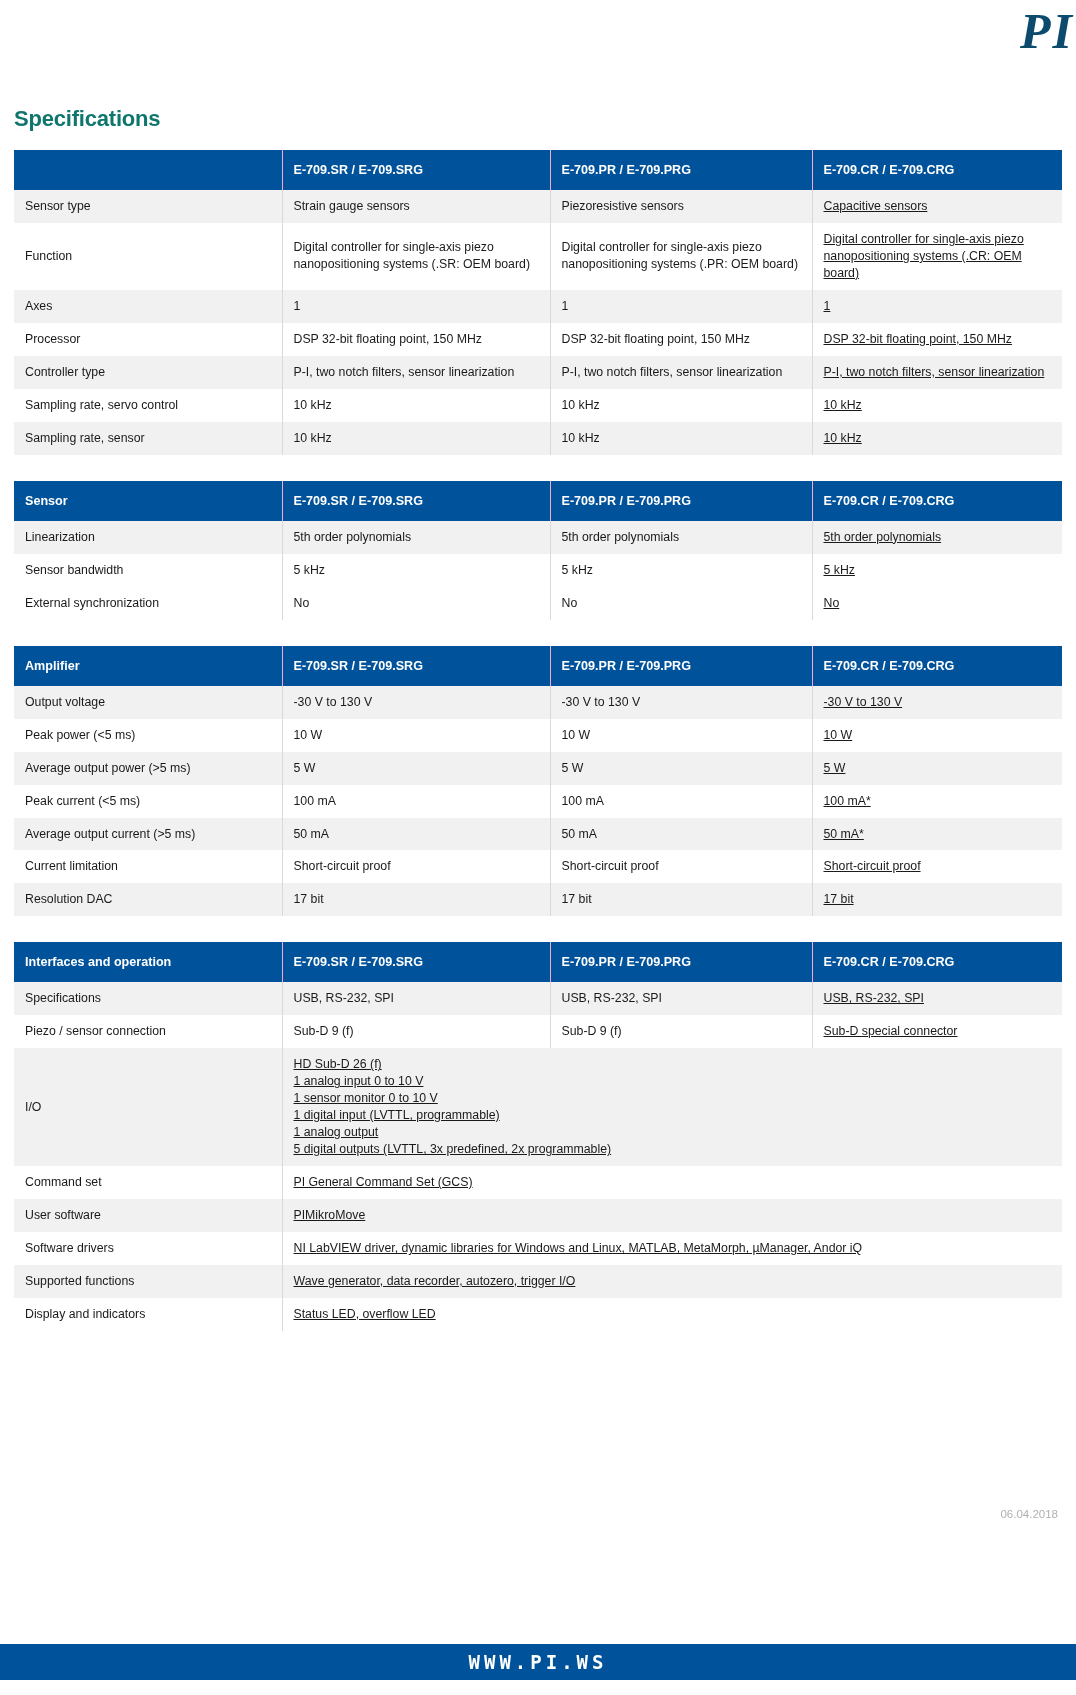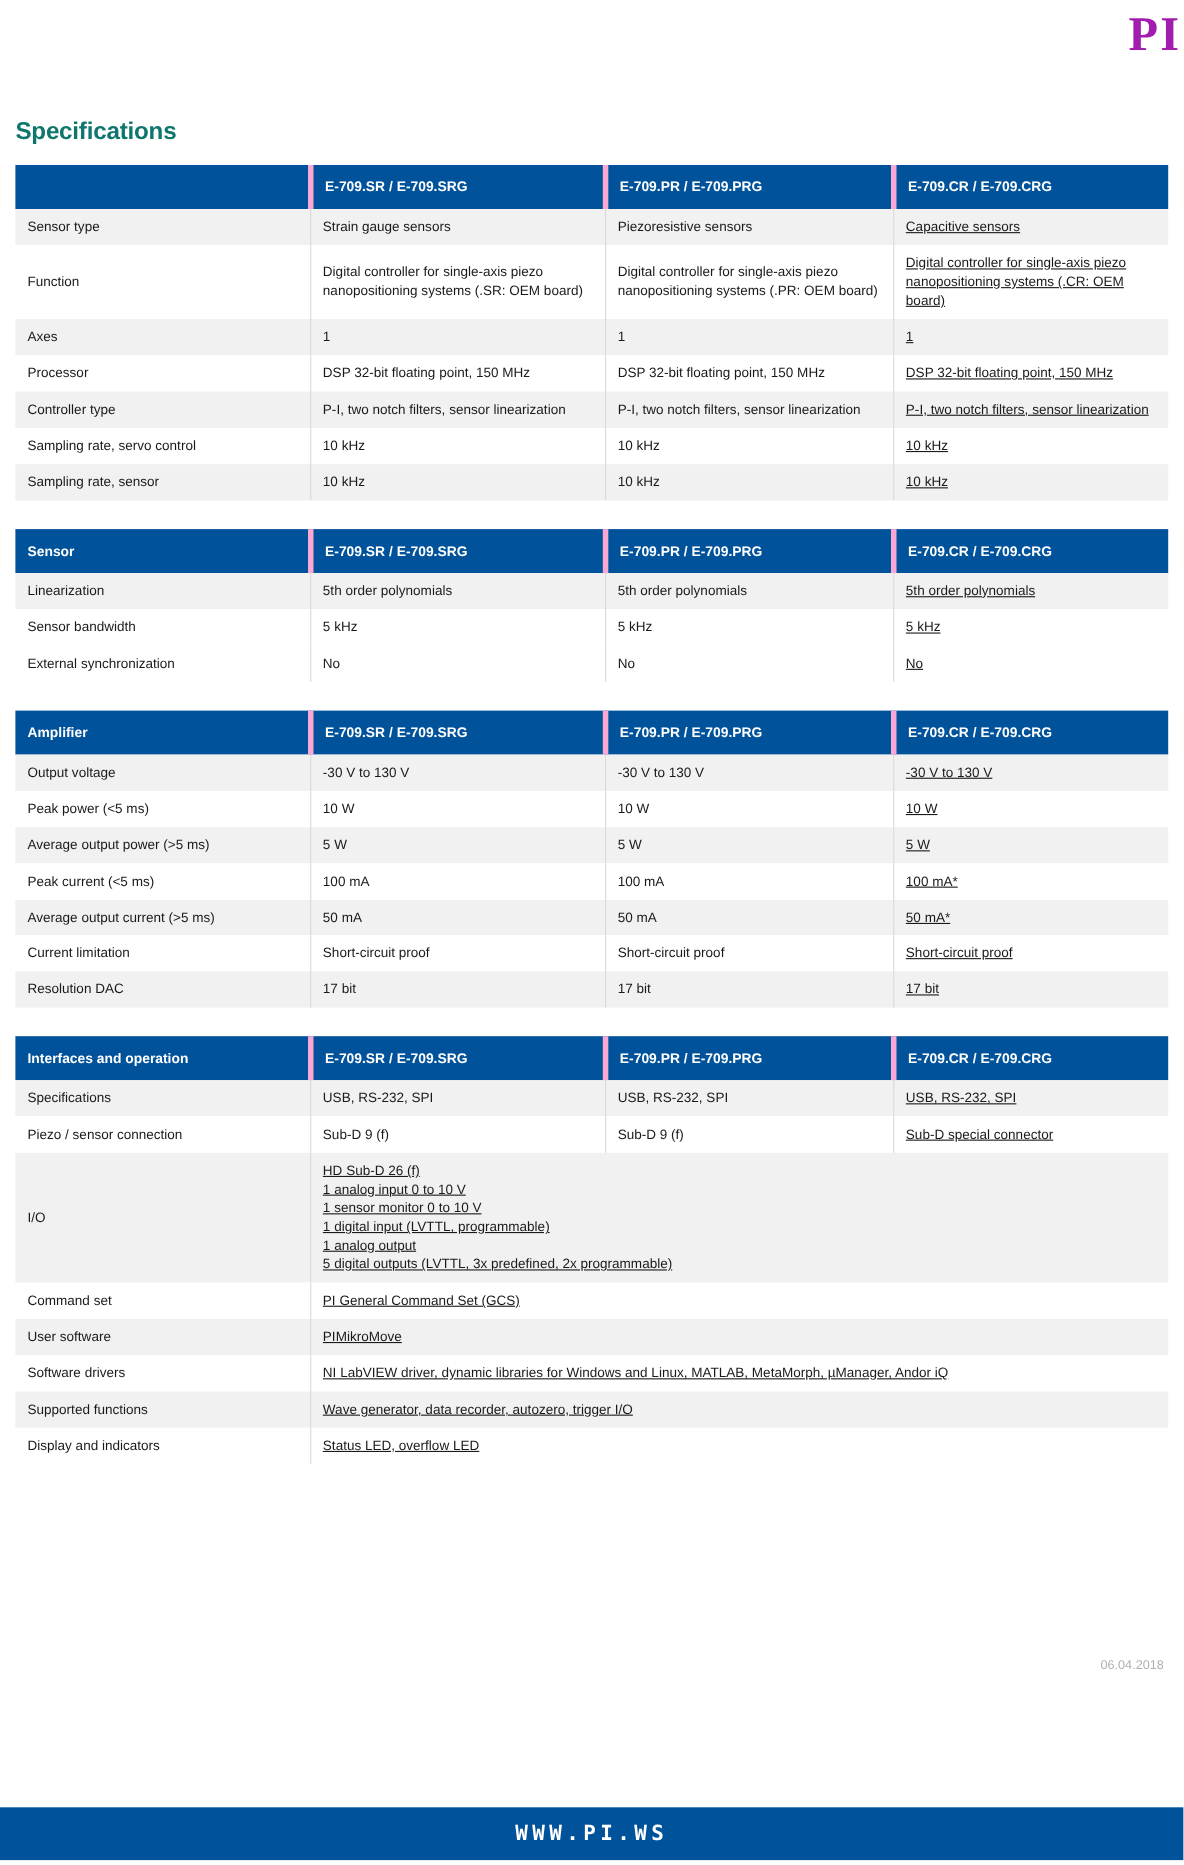--- a/index.html
+++ b/index.html
@@ -18,24 +18,25 @@
   .header {
     height: 60px;
     position: relative;
   }
   .pi-logo {
     position: absolute;
     right: 2px;
     top: 2px;
     font-family: "Liberation Serif", serif;
     font-weight: bold;
-    font-size: 44px;
+    font-size: 50px;
     line-height: 58px;
     letter-spacing: 2px;
-    color: #a21caf;
+    color: #0c4a6e;
+    font-style: italic;
   }
 
   
   .page-title {
     margin: 46px 0 18px 0;
     padding: 0 14px;
     font-size: 22px;
     font-weight: bold;
     letter-spacing: -0.2px;
     color: #0f766e;
@@ -56,21 +57,21 @@
   table.spec col.c2 { width: 262px; }
   table.spec col.c3 { width: 250px; }
 
   table.spec thead th {
     background: #00529B;
     color: #ffffff;
     font-weight: bold;
     font-size: 12.6px;
     text-align: left;
     padding: 13px 10px 13px 11px;
-    border-right: 5px solid #f9a8d4;
+    border-right: 1px solid #f9a8d4;
     vertical-align: middle;
     height: 40px;
   }
   table.spec thead th:last-child { border-right: none; }
 
   table.spec tbody td {
     padding: 8px 10px 8px 11px;
     vertical-align: middle;
     border-right: 1px solid #d9d9d9;
     line-height: 1.38;
@@ -93,23 +94,23 @@
   .doc-date {
     position: absolute;
     right: 18px;
     top: 1508px;
     font-size: 11.5px;
     color: #b0b0b0;
   }
   .footer-bar {
     position: absolute;
     left: 0;
-    bottom: 4px;
+    bottom: 15px;
     width: 1076px;
-    height: 48px;
+    height: 36px;
     background: #00529B;
     display: flex;
     align-items: center;
     justify-content: center;
   }
   .footer-bar .url {
     color: #ffffff;
     font-family: "DejaVu Sans Mono", monospace;
     font-weight: bold;
     font-size: 19px;

